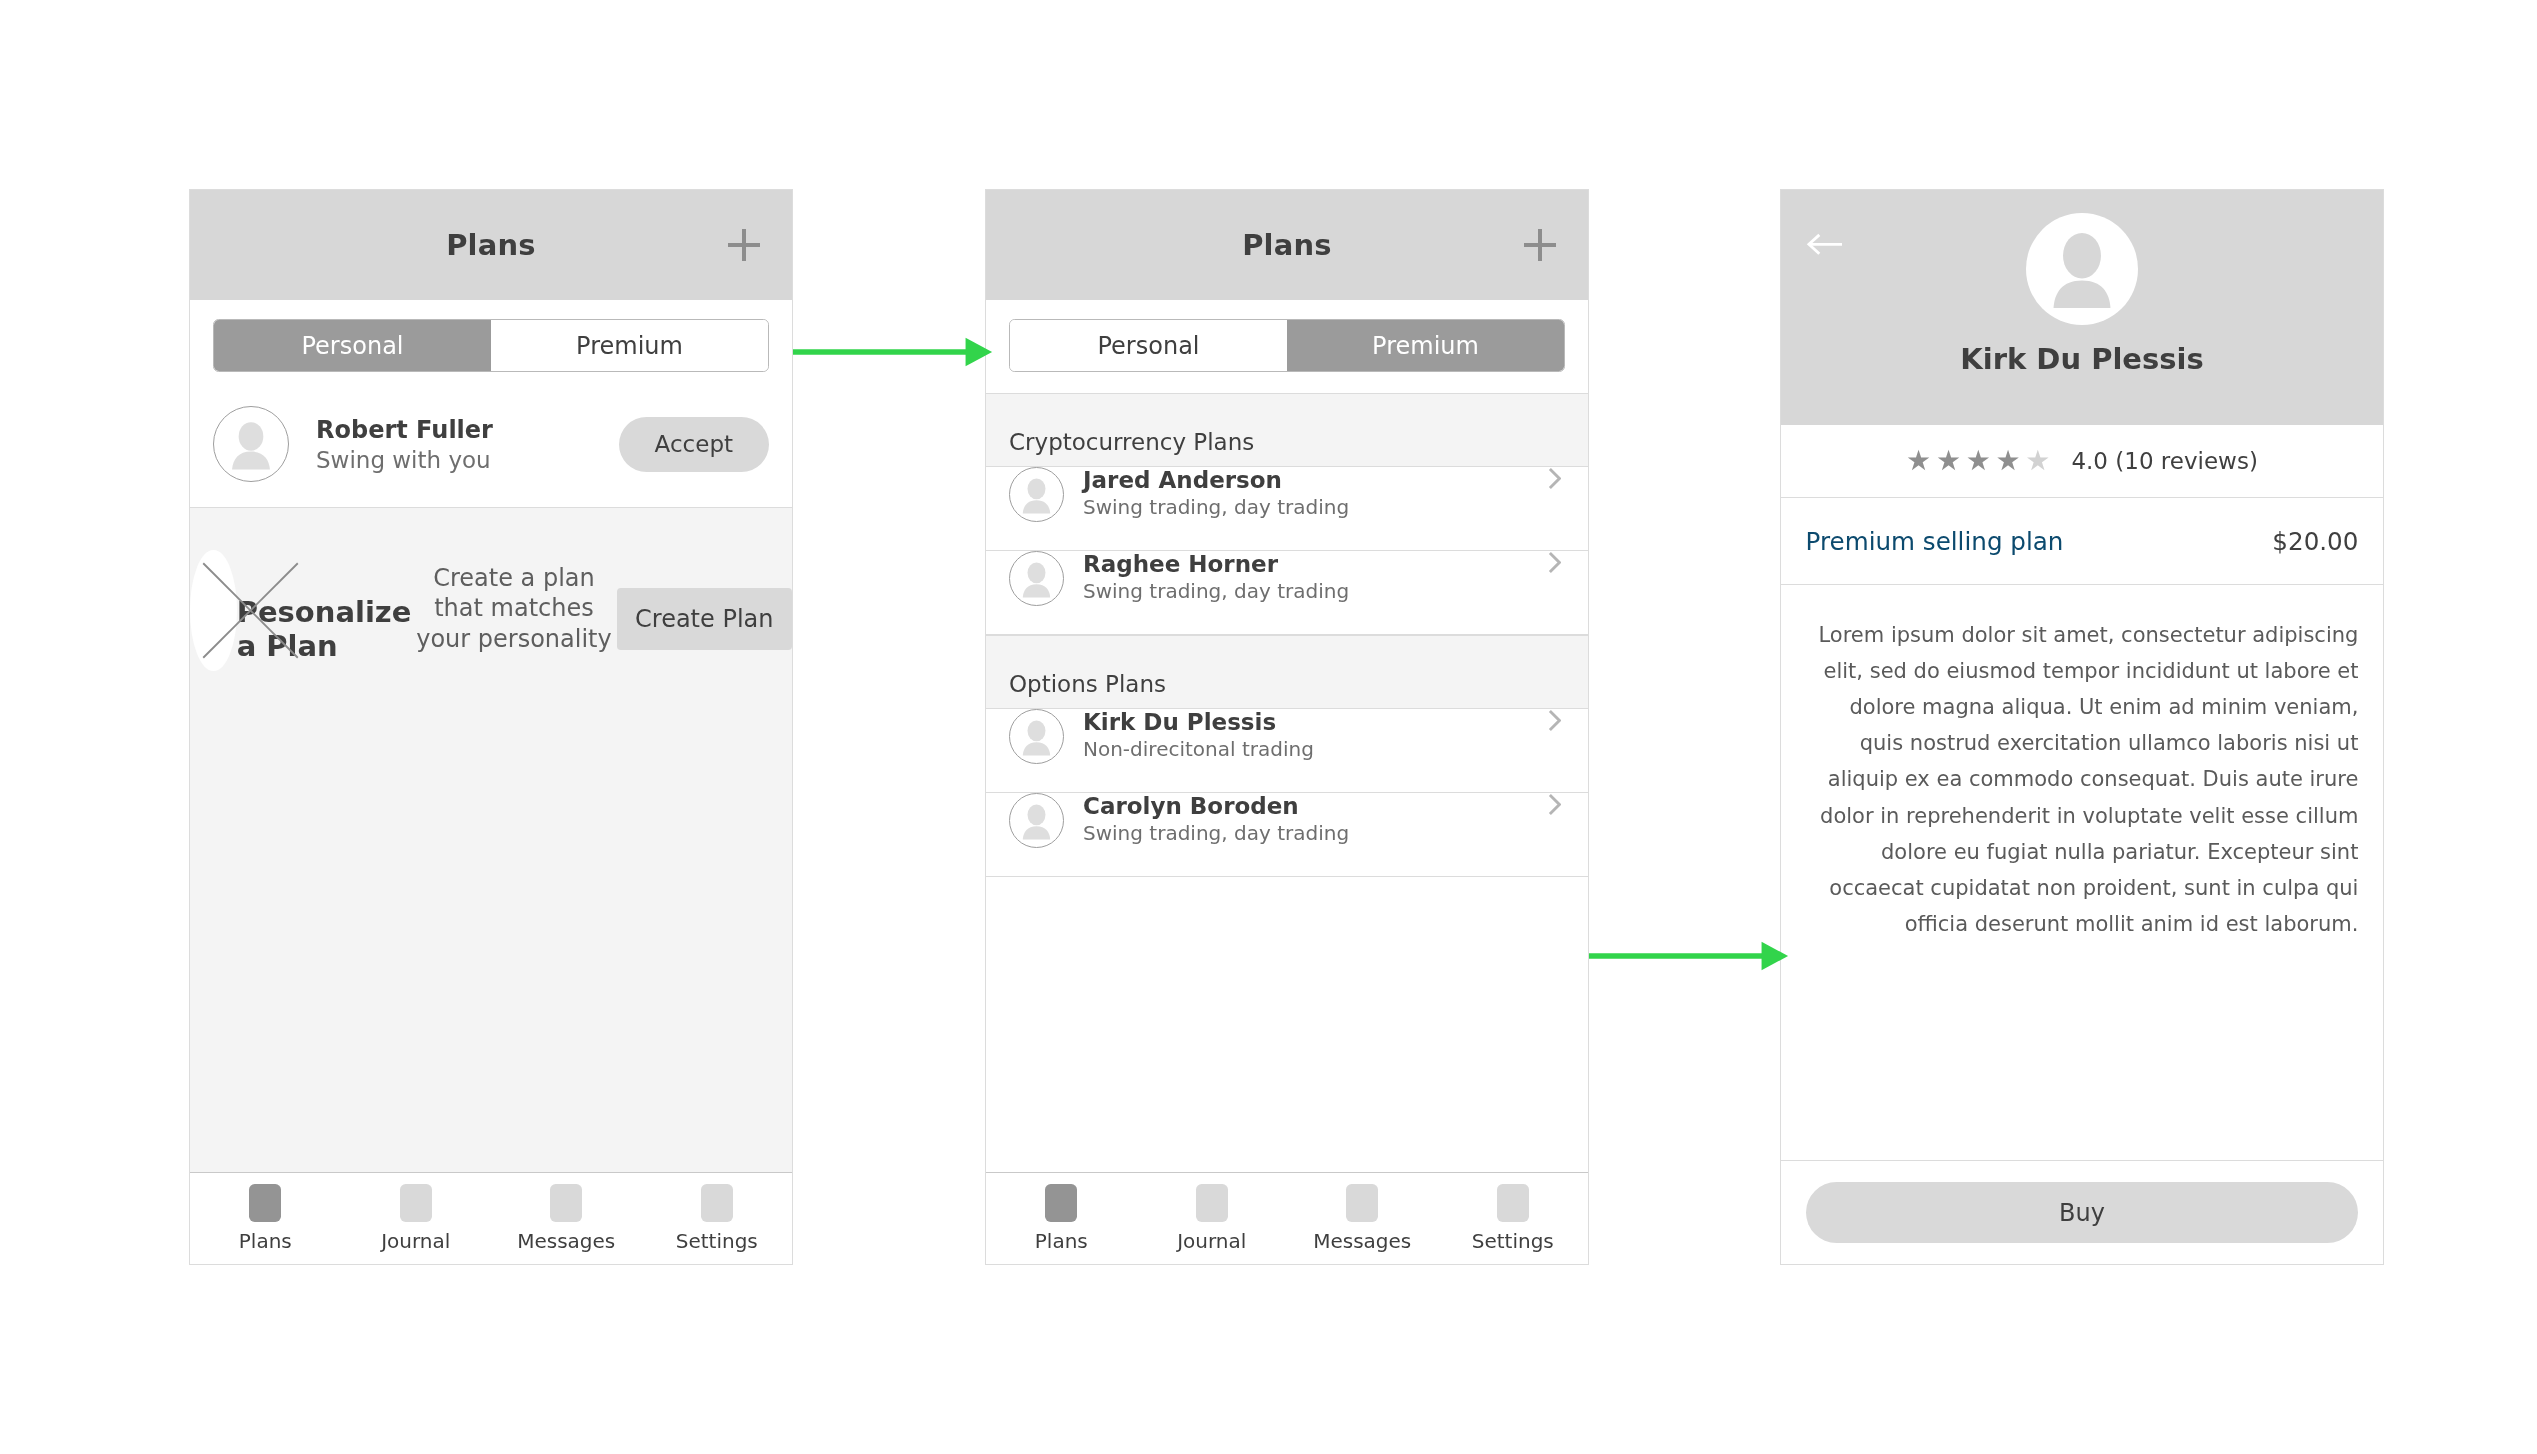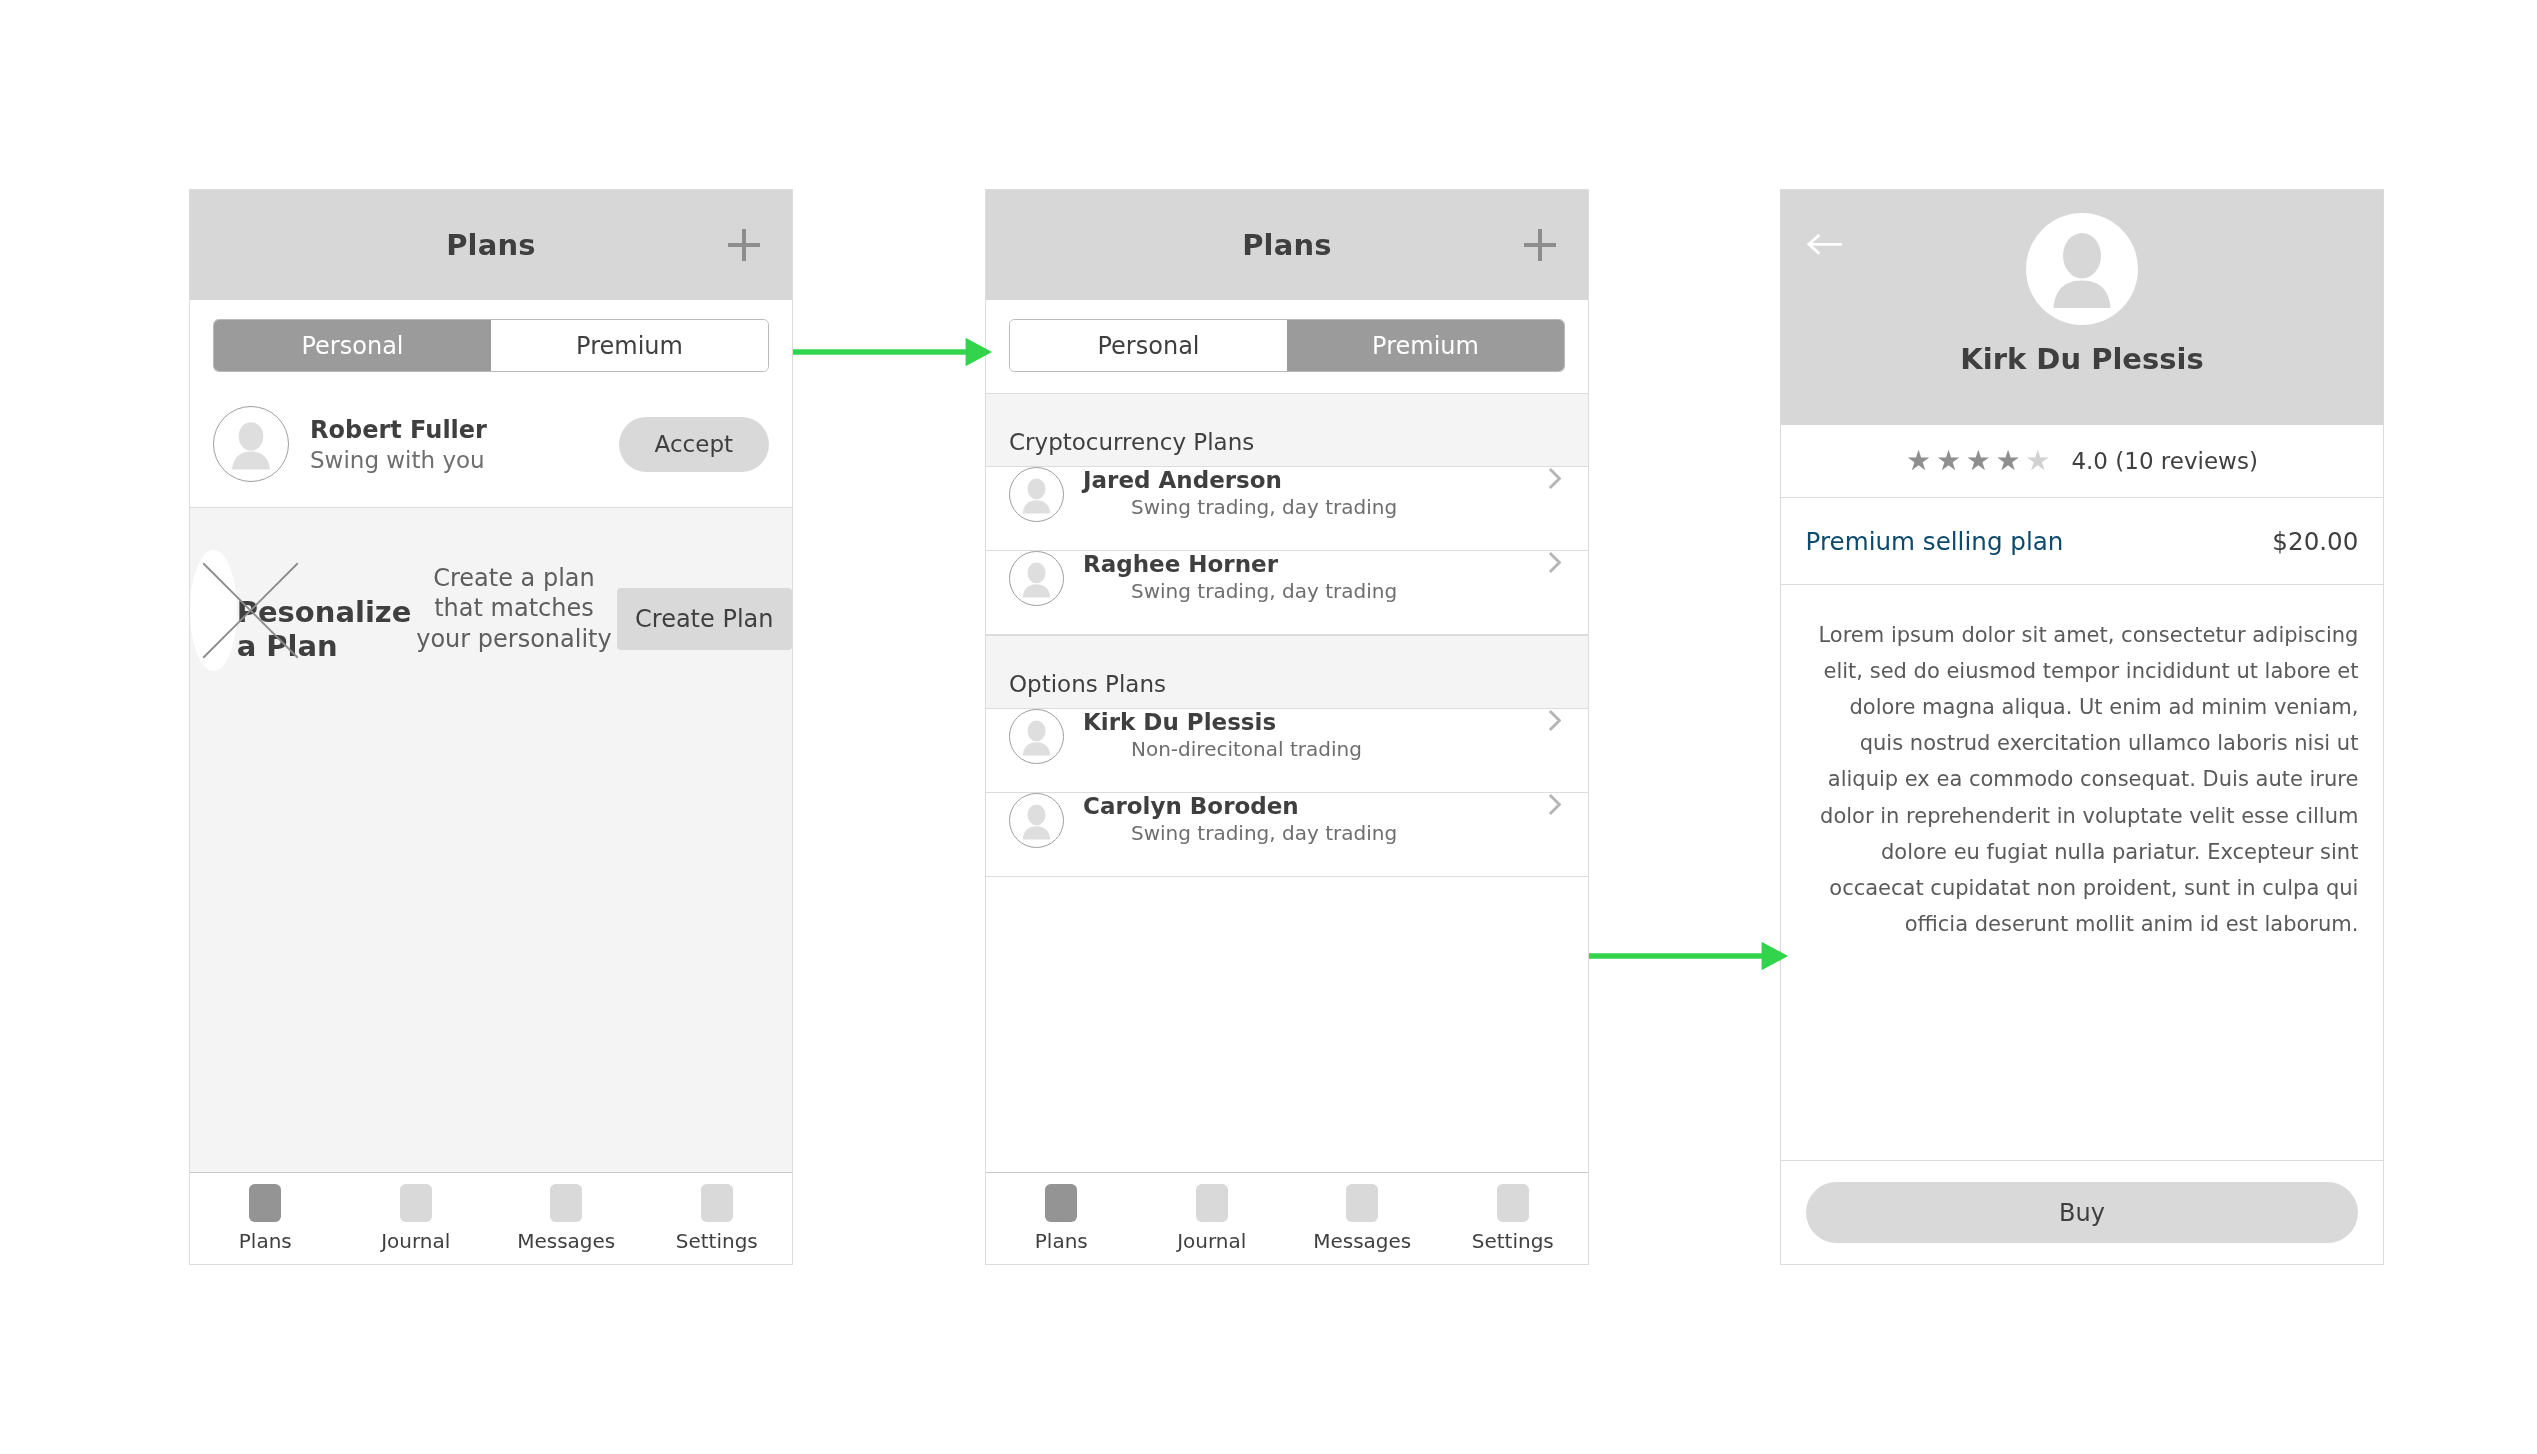--- a/index.html
+++ b/index.html
@@ -106,21 +106,21 @@
   
   .invite-row {
     display: flex;
     align-items: center;
     padding: 13.3px 23px 24.6px 23px;
     background: #ffffff;
     border-bottom: 0.9px solid #dcdcdc;
     flex: 0 0 auto;
   }
   .invite-avatar { width: 74px; height: 74px; }
-  .invite-texts { margin-left: 21px; flex: 1 1 auto; }
+  .invite-texts { margin-left: 27px; flex: 1 1 auto; }
   .invite-name {
     font-size: 24px;
     font-weight: bold;
     color: #3f3f3f;
     margin-bottom: 2.8px;
   }
   .invite-sub {
     font-size: 23px;
     color: #6e6e6e;
   }
@@ -245,21 +245,20 @@
   .plan-texts { margin-left: 19px; flex: 1 1 auto; }
   .plan-name {
     font-size: 23px;
     font-weight: bold;
     color: #3f3f3f;
     margin-bottom: 1.9px;
   }
   .plan-sub {
     font-size: 20px;
     color: #6e6e6e;
-    margin-left: 48px;
   }
   .chevron {
     width: 13.3px;
     height: 23px;
     flex: 0 0 auto;
     margin-right: 3.8px;
   }
 
   
   .profile-hero {

